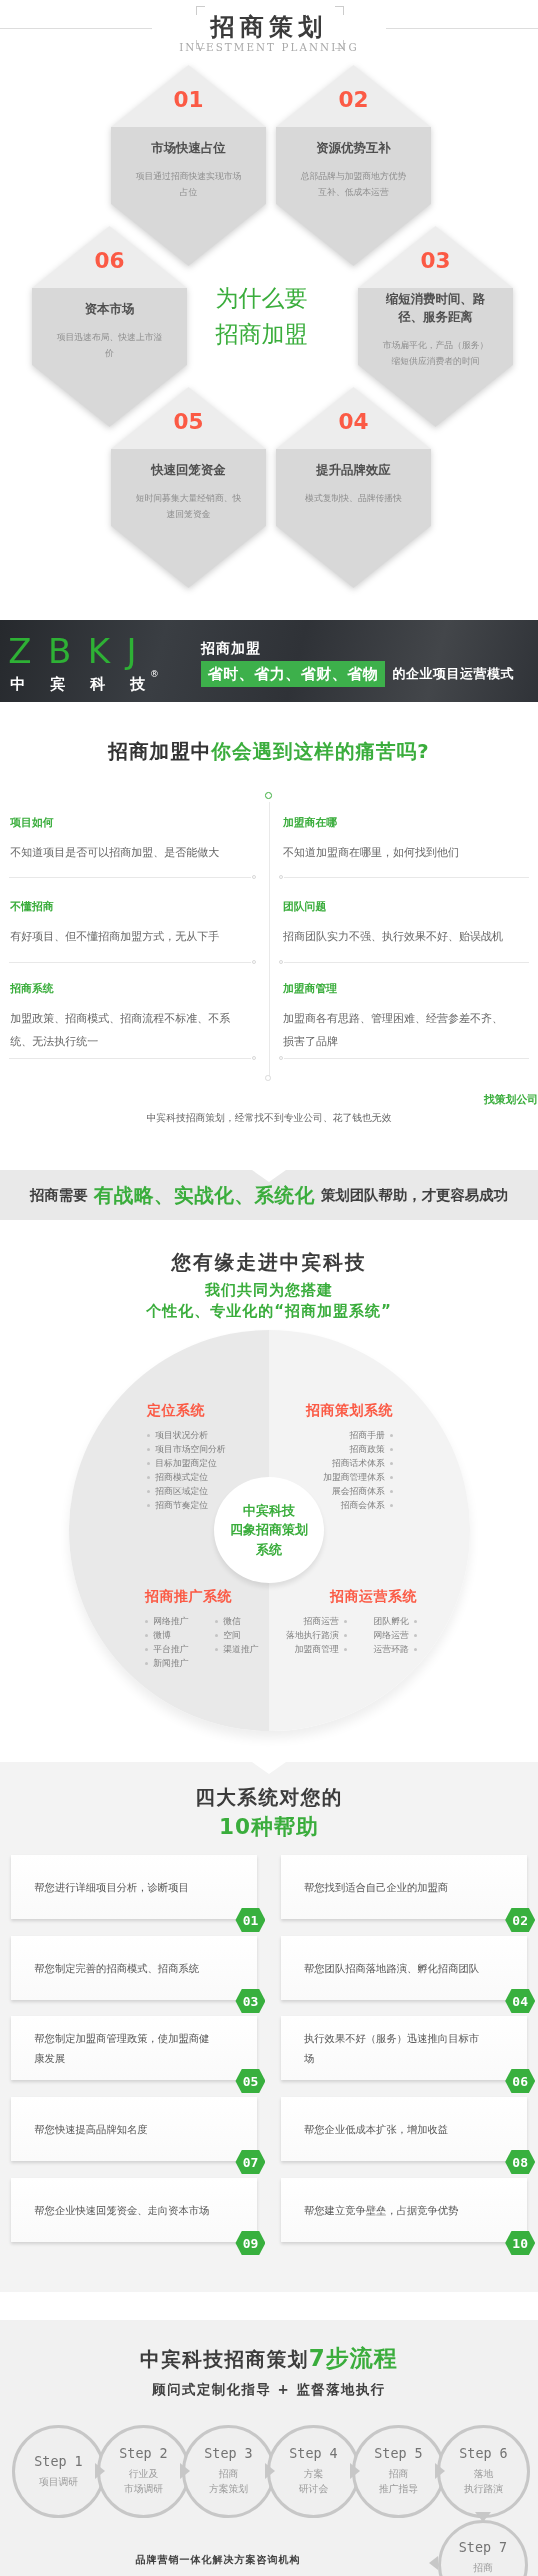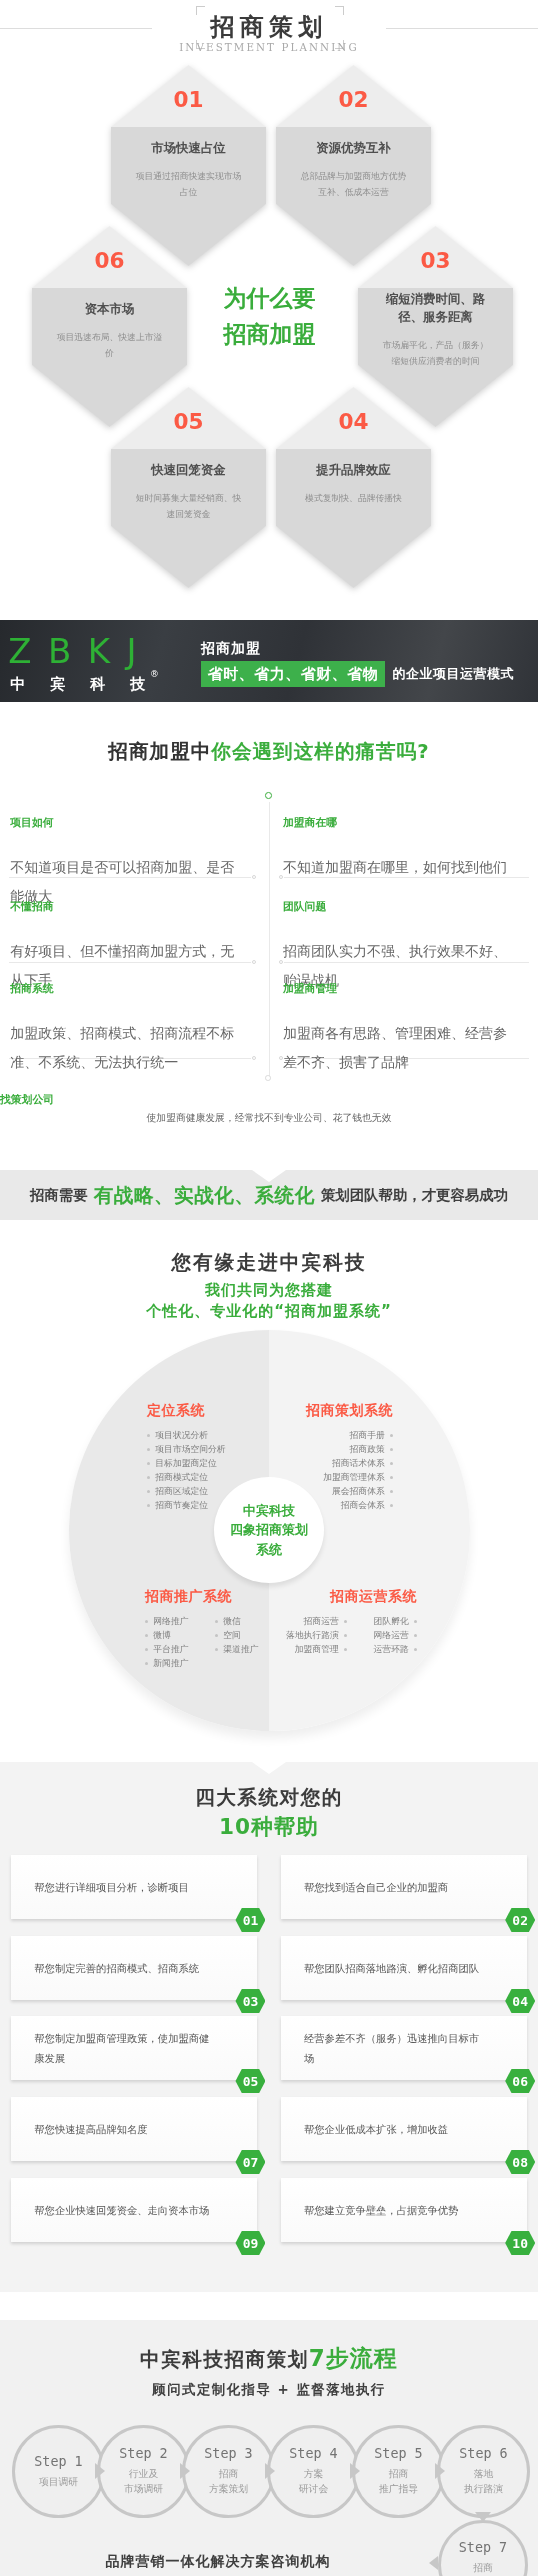--- a/index.html
+++ b/index.html
@@ -18,43 +18,43 @@
   .h-title { position:absolute; top:11.3px; left:0; width:100%; text-align:center; font-size:24px; font-weight:bold; color:#3b3b3b; letter-spacing:5.2px; }
   .h-sub { position:absolute; top:41px; left:0; width:100%; text-align:center; font-family:"DejaVu Serif", serif; font-size:10.3px; color:#a9a9a9; letter-spacing:2.1px; }
 
   
   .hexwrap { position:absolute; width:155px; height:201px; filter:drop-shadow(0 2.6px 3.1px rgba(0,0,0,.18)); }
   .hex { width:155px; height:201px; clip-path:polygon(50% 0,100% 30.8%,100% 69.2%,50% 100%,0 69.2%,0 30.8%);
          background:linear-gradient(180deg,#ededed 0 62px,#d8d8d8 62px 100%); text-align:center; }
   .hex-num { padding-top:21.6px; font-size:21.6px; font-weight:bold; color:#fb5a45; }
   .hex-title { margin:27px auto 0; width:103px; font-size:12.4px; font-weight:bold; color:#4f4f4f; line-height:1.45; }
   .hex-desc { margin:12.4px auto 0; width:110px; font-size:8.8px; color:#8f8f8f; line-height:1.8; }
-  .why-center { position:absolute; left:192px; top:281px; width:155px; text-align:center; color:#3aad3c; font-size:23px; font-weight:bold; line-height:1.55; }
+  .why-center { position:absolute; left:184px; top:281px; width:155px; text-align:center; color:#3aad3c; font-size:23px; font-weight:normal; line-height:1.55; }
 
   
   .banner { position:absolute; left:0; top:620px; width:538px; height:82px;
             background:linear-gradient(105deg,#26292d 0%,#3a3e43 30%,#2f3237 55%,#43464a 80%,#303338 100%); }
   .logo-en { position:absolute; left:8.2px; top:11.3px; font-size:34px; font-weight:normal; color:#2eb135; letter-spacing:16.5px; }
   .logo-cn { position:absolute; left:10.3px; top:55px; font-size:15px; font-weight:bold; color:#fff; letter-spacing:25px; white-space:nowrap; }
   .logo-reg { position:absolute; left:150px; top:49px; font-size:8.8px; color:#fff; }
   .bn-t1 { position:absolute; left:201px; top:19.6px; font-size:14px; font-weight:bold; color:#fff; letter-spacing:1px; }
   .bn-row { position:absolute; left:201px; top:41px; display:flex; align-items:center; }
   .bn-hl { background:#3db04b; color:#fff; font-size:15px; font-weight:bold; padding:3.6px 6.7px; letter-spacing:0.5px; }
   .bn-suf { color:#fff; font-size:13px; font-weight:bold; margin-left:7.7px; letter-spacing:0.5px; }
 
   
   .pain-head { position:absolute; top:738px; left:0; width:100%; text-align:center; font-size:19.6px; font-weight:bold; letter-spacing:1px; }
   .pain-head .dk { color:#333; } .pain-head .gr { color:#3aad3c; }
   .ring { position:absolute; border-radius:50%; background:#fff; }
   .vline { position:absolute; left:269px; top:802px; width:0.5px; height:275px; background:#e9e9e9; }
   .divline { position:absolute; height:0.5px; background:#e8e8e8; }
   .p-item { position:absolute; width:242px; }
   .p-t { font-size:10.8px; font-weight:bold; color:#3aad3c; }
-  .p-d { margin-top:23px; font-size:14px; color:#666; line-height:2.1; width:227px; }
-  .p-foot-t { position:absolute; top:1093px; left:0; width:100%; text-align:left; font-size:10.8px; font-weight:bold; color:#3aad3c; }
+  .p-d { margin-top:11px; font-size:11px; color:#666; line-height:2.1; width:227px; }
+  .p-foot-t { position:absolute; top:1093px; left:0; width:100%; text-align:right; font-size:10.8px; font-weight:bold; color:#3aad3c; }
   .p-foot-d { position:absolute; top:1112px; left:0; width:100%; text-align:center; font-size:9.8px; color:#666; }
 
   
   .need { position:absolute; left:0; top:1170px; width:538px; height:50px; background:#e9e9e9; }
   .notch { position:absolute; width:0; height:0; border-left:17px solid transparent; border-right:17px solid transparent; border-top:12.4px solid #fff; }
   .need-row { position:absolute; top:0; left:0; width:100%; height:100%; display:flex; align-items:center; justify-content:center; }
   .need-dk { color:#3f3f3f; font-size:14.4px; font-weight:bold; }
   .need-gr { color:#3aad3c; font-size:19.6px; font-weight:bold; margin:0 6.2px; letter-spacing:0.5px; }
 
   
@@ -97,21 +97,21 @@
   .pr-t .dk { font-size:19.6px; font-weight:bold; color:#3c3c3c; letter-spacing:1.5px; }
   .pr-t .gr { font-size:23px; font-weight:bold; color:#3aad3c; letter-spacing:1px; }
   .pr-sub { position:absolute; top:2381px; left:0; width:100%; text-align:center; font-size:13.4px; font-weight:bold; color:#3f3f3f; letter-spacing:1.5px; }
   .stc { position:absolute; width:93px; height:93px; border:3.6px solid #c7c7c7; border-radius:50%; background:#efefef;
          display:flex; flex-direction:column; align-items:center; justify-content:center; }
   .st-step { font-family:"DejaVu Sans Mono", monospace; font-size:13.4px; color:#737373; }
   .st-label { margin-top:6.2px; font-size:9.8px; color:#9b9b9b; text-align:center; white-space:pre-line; line-height:1.5; }
   .chev-r { position:absolute; width:0; height:0; border-top:8.2px solid transparent; border-bottom:8.2px solid transparent; border-left:10.3px solid #c7c7c7; }
   .chev-d { position:absolute; width:0; height:0; border-left:8.2px solid transparent; border-right:8.2px solid transparent; border-top:10.3px solid #c7c7c7; }
   .chev-l { position:absolute; width:0; height:0; border-top:7.2px solid transparent; border-bottom:7.2px solid transparent; border-right:9.3px solid #c7c7c7; }
-  .pr-org { position:absolute; top:2553px; left:0; width:412px; text-align:center; font-size:14px; font-weight:bold; color:#3f3f3f; letter-spacing:1px;padding-left:24px; }
+  .pr-org { position:absolute; top:2553px; left:0; width:412px; text-align:center; font-size:10px; font-weight:bold; color:#3f3f3f; letter-spacing:1px;padding-left:24px; }
 </style>
 </head>
 <body>
 
 <div id="page">
 
   <div class="h-line" style="left:0;width:152px;"></div>
   <div class="h-line" style="left:386px;width:152px;"></div>
   <div class="bracket">
     <span class="bk-tl"></span>
@@ -221,21 +221,21 @@
   <div class="p-item" style="left:10.3px;top:982px;">
     <div class="p-t">招商系统</div>
     <div class="p-d">加盟政策、招商模式、招商流程不标准、不系统、无法执行统一</div>
   </div>
   <div class="p-item" style="left:283px;top:982px;">
     <div class="p-t">加盟商管理</div>
     <div class="p-d">加盟商各有思路、管理困难、经营参差不齐、损害了品牌</div>
   </div>
 
   <div class="p-foot-t">找策划公司</div>
-  <div class="p-foot-d">使加盟商健康发展，经常找不到专业公司、花了钱也无效</div>
+  <div class="p-foot-d">中宾科技招商策划，经常找不到专业公司、花了钱也无效</div>
 
   <div class="need">
     <div class="notch" style="left:252px;top:0;"></div>
     <div class="need-row">
       <span class="need-dk">招商需要</span>
       <span class="need-gr">有战略、实战化、系统化</span>
       <span class="need-dk">策划团队帮助，才更容易成功</span>
     </div>
   </div>
 
@@ -324,21 +324,21 @@
   </div>
   <div class="card" style="left:281px;top:1936px;">
     <div class="card-text">帮您团队招商落地路演、孵化招商团队</div>
     <div class="badge">04</div>
   </div>
   <div class="card" style="left:11.3px;top:2016px;">
     <div class="card-text">帮您制定加盟商管理政策，使加盟商健康发展</div>
     <div class="badge">05</div>
   </div>
   <div class="card" style="left:281px;top:2016px;">
-    <div class="card-text">经营参差不齐（服务）迅速推向目标市场</div>
+    <div class="card-text">执行效果不好（服务）迅速推向目标市场</div>
     <div class="badge">06</div>
   </div>
   <div class="card" style="left:11.3px;top:2097px;">
     <div class="card-text">帮您快速提高品牌知名度</div>
     <div class="badge">07</div>
   </div>
   <div class="card" style="left:281px;top:2097px;">
     <div class="card-text">帮您企业低成本扩张，增加收益</div>
     <div class="badge">08</div>
   </div>

